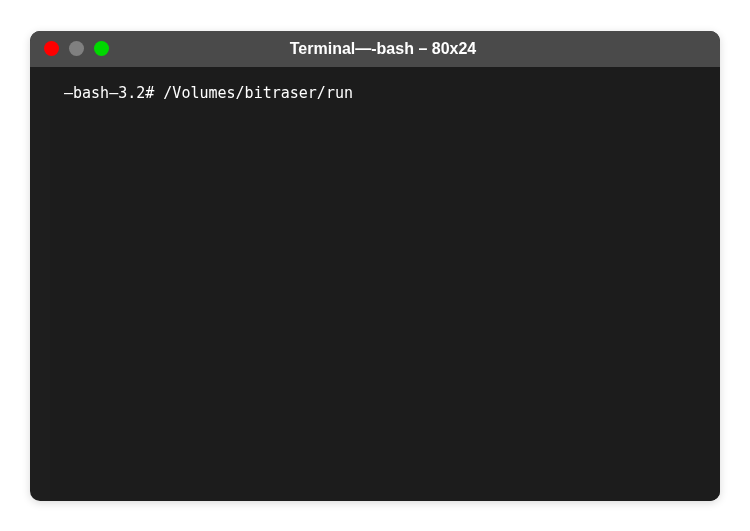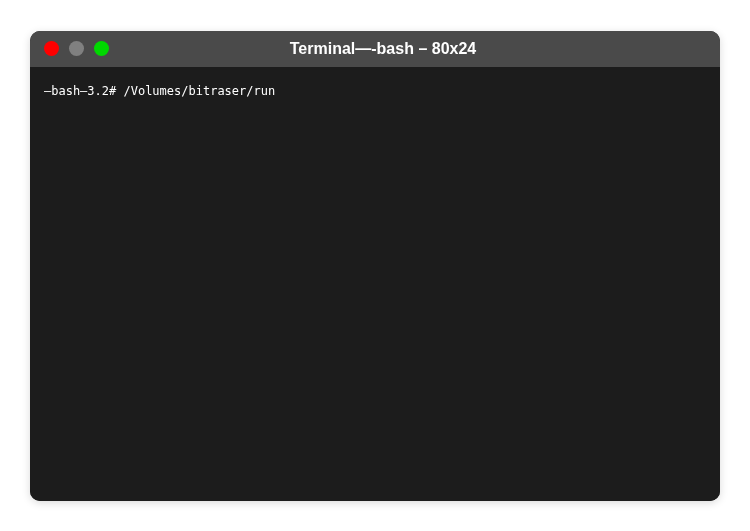--- a/index.html
+++ b/index.html
@@ -56,23 +56,24 @@
       color: #ffffff;
       font-size: 16px;
       font-weight: 600;
       pointer-events: none;
     }
     .terminal-body {
       flex: 1;
       background: #1c1c1c;
       padding: 16px 14px;
       font-family: "Menlo", "Monaco", "Consolas", monospace;
-      font-size: 12px;
+      font-size: 15px;
       color: #ffffff;
       line-height: 1.4;
+      margin-left: 20px;
     }
     .prompt-line {
       white-space: pre;
     }
   </style>
 </head>
 <body>
 
 <div class="window">
   <div class="title-bar">

